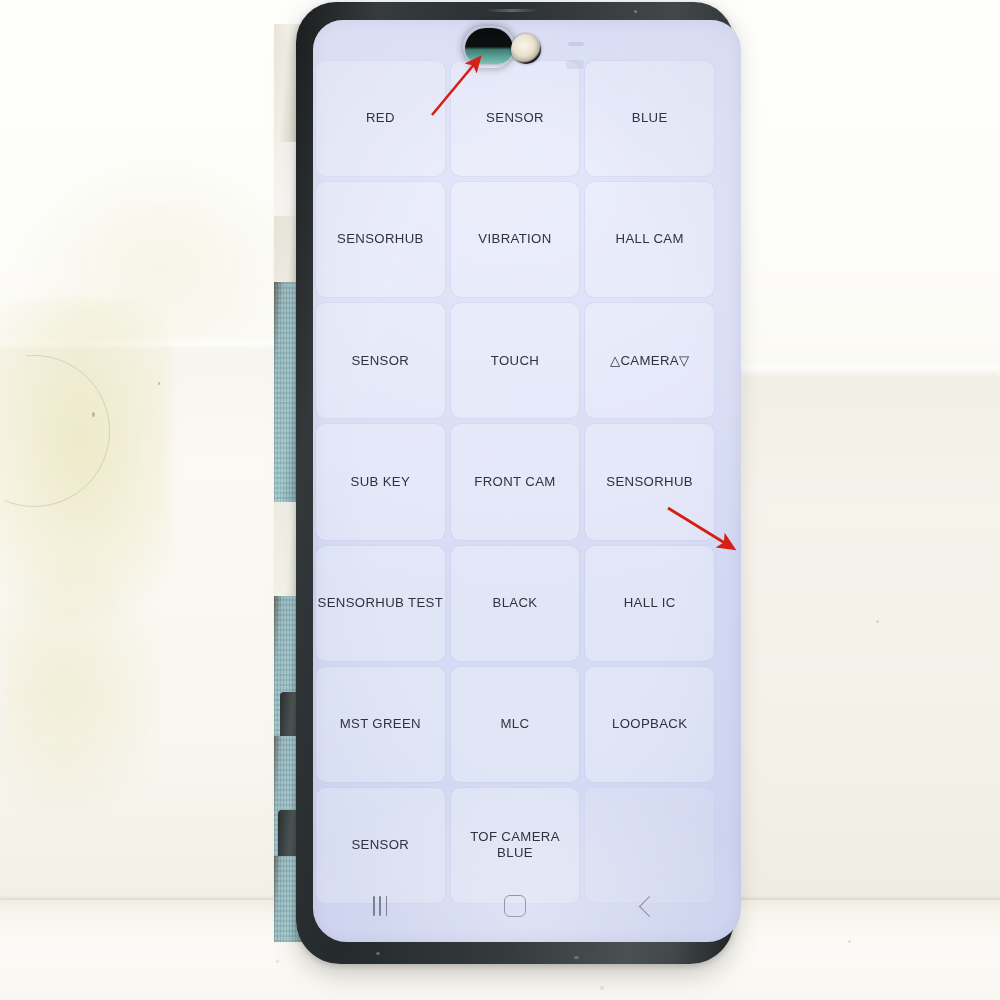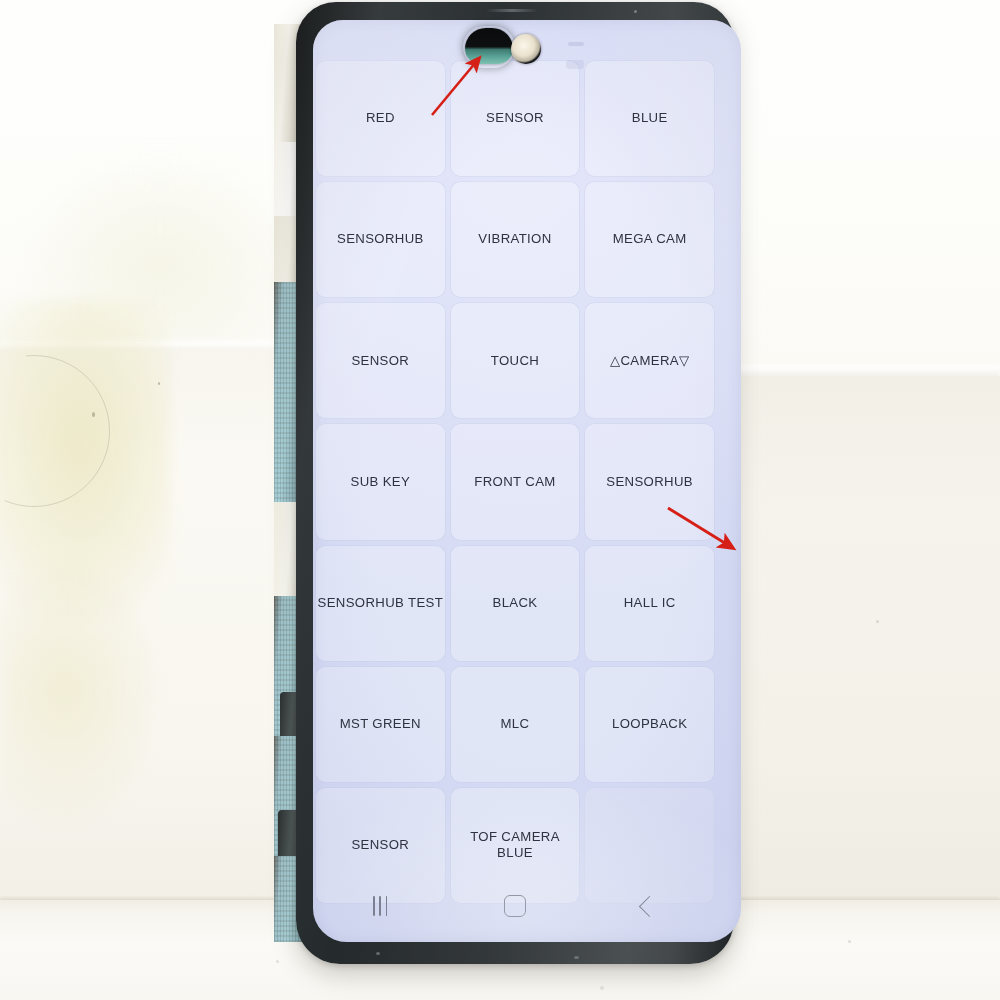--- a/index.html
+++ b/index.html
@@ -265,21 +265,21 @@
       <div class="tile">
           <div class="face"></div>
           <span class="lbl">SENSORHUB</span>
         </div>
       <div class="tile">
           <div class="face"></div>
           <span class="lbl">VIBRATION</span>
         </div>
       <div class="tile">
           <div class="face"></div>
-          <span class="lbl">MEGA CAM</span>
+          <span class="lbl">HALL CAM</span>
         </div>
 
       <div class="tile">
           <div class="face"></div>
           <span class="lbl">SENSOR</span>
         </div>
       <div class="tile">
           <div class="face"></div>
           <span class="lbl">TOUCH</span>
         </div>

